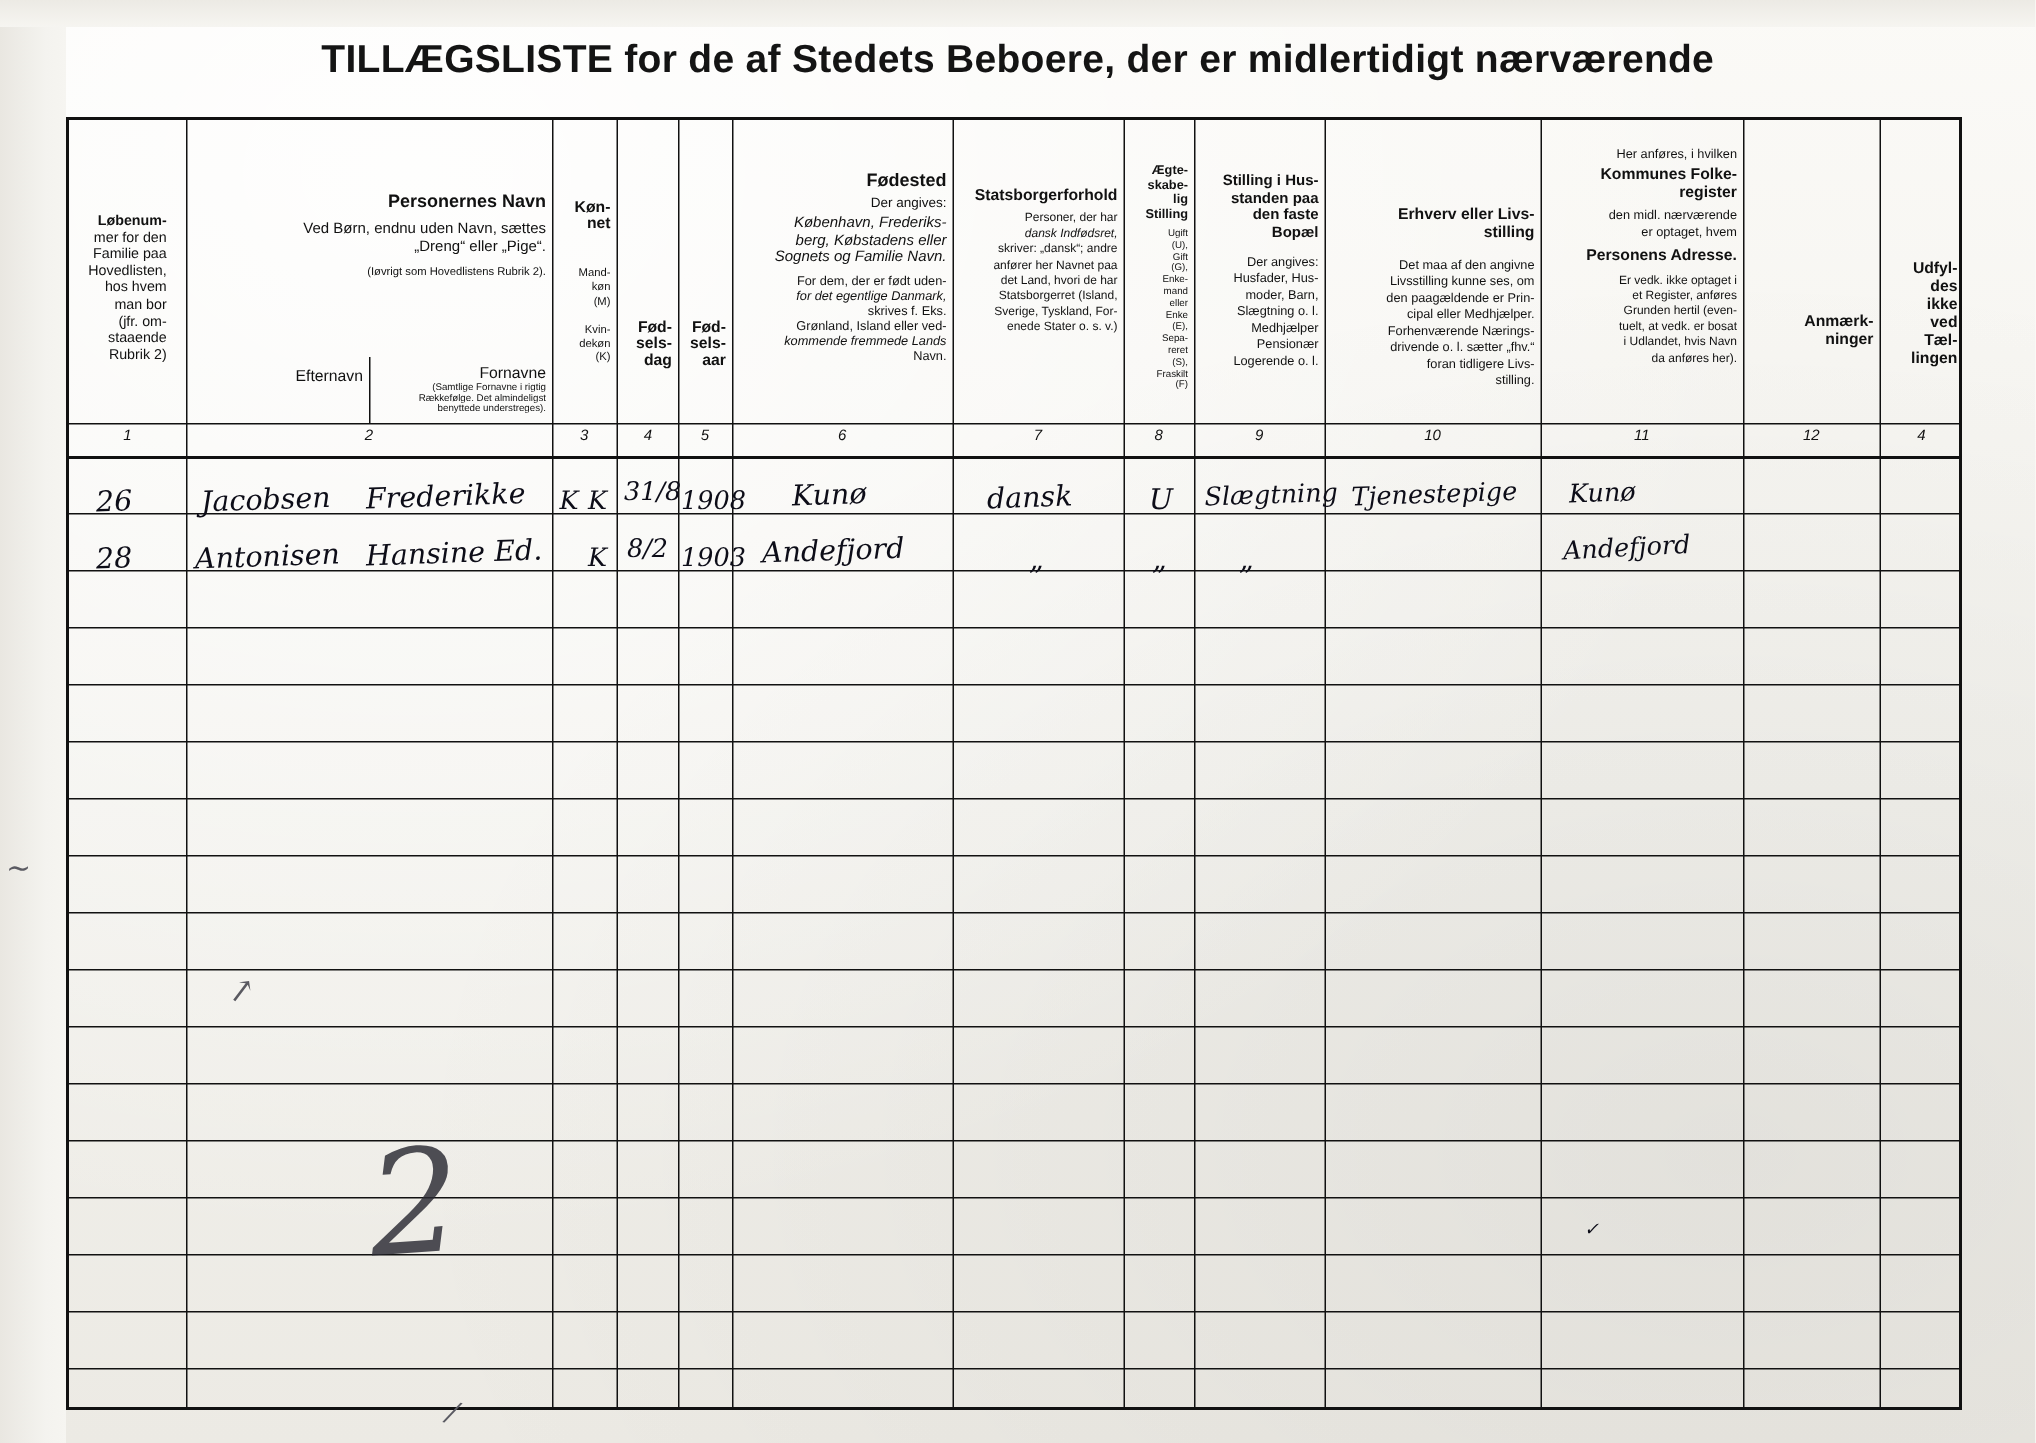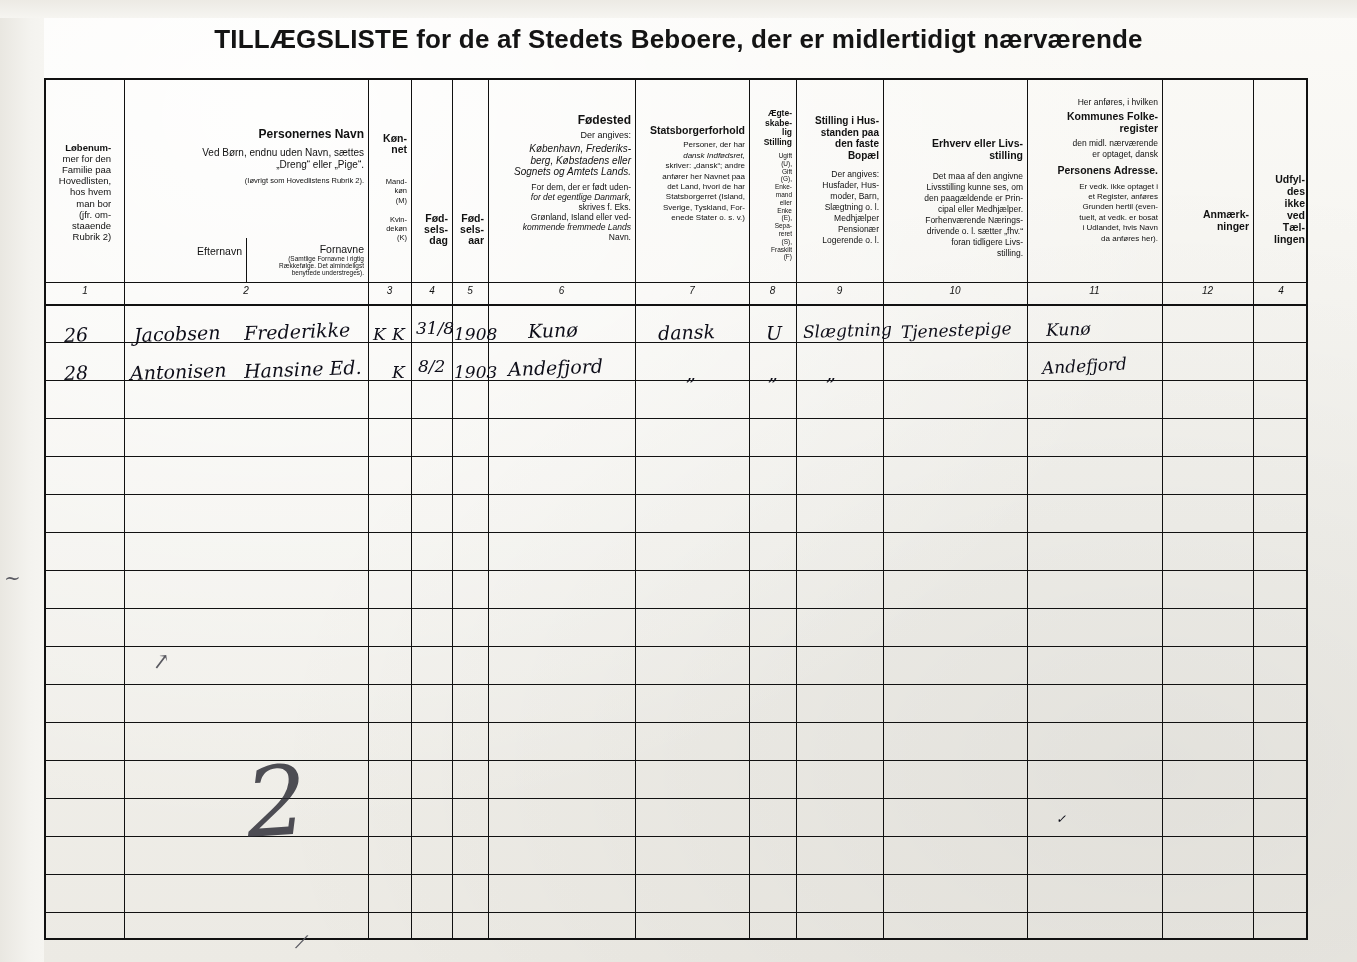--- a/index.html
+++ b/index.html
@@ -221,21 +221,21 @@
 
     <div class="cell hdr" style="left:407px; top:34px; width:34px; height:168px;">
       <div class="mid" style="margin-top:96px; line-height:1.05">Fød-<br>sels-<br>aar</div>
     </div>
 
     <div class="cell hdr" style="left:443px; top:24px; width:145px; height:178px;">
       <div class="big" style="margin-top:6px">Fødested</div>
       <div style="font-size:9px; margin-top:3px">Der angives:</div>
       <div class="it" style="font-size:10px; margin-top:2px">København, Frederiks-</div>
       <div class="it" style="font-size:10px">berg, Købstadens eller</div>
-      <div class="it" style="font-size:10px">Sognets og Amtets Lands.</div>
+      <div class="it" style="font-size:10px">Sognets og Familie Navn.</div>
       <div style="font-size:8.5px; margin-top:4px">For dem, der er født uden-</div>
       <div class="it" style="font-size:8.5px">for det egentlige Danmark,</div>
       <div style="font-size:8.5px">skrives f. Eks.</div>
       <div style="font-size:8.5px">Grønland, Island eller ved-</div>
       <div class="it" style="font-size:8.5px">kommende fremmede Lands</div>
       <div style="font-size:8.5px">Navn.</div>
     </div>
 
     <div class="cell hdr" style="left:590px; top:23px; width:112px; height:162px;">
       <div class="mid" style="margin-top:18px; font-size:10.5px">Statsborgerforhold</div>
@@ -292,21 +292,21 @@
     <div class="cell hdr" style="left:982px; top:12px; width:133px; height:190px;">
       <div style="font-size:8.5px; margin-top:2px; line-height:1.3">
         <div>Her anføres, i hvilken</div>
       </div>
       <div style="font-size:10.5px; font-weight:bold; line-height:1.15; margin-top:2px">
         <div>Kommunes Folke-</div>
         <div>register</div>
       </div>
       <div style="font-size:8.5px; margin-top:4px; line-height:1.3">
         <div>den midl. nærværende</div>
-        <div>er optaget, dansk</div>
+        <div>er optaget, hvem</div>
       </div>
       <div style="font-size:10.5px; font-weight:bold; margin-top:4px">Personens Adresse.</div>
       <div style="font-size:8px; margin-top:5px; line-height:1.3">
         <div>Er vedk. ikke optaget i</div>
         <div>et Register, anføres</div>
         <div>Grunden hertil (even-</div>
         <div>tuelt, at vedk. er bosat</div>
         <div>i Udlandet, hvis Navn</div>
         <div>da anføres her).</div>
       </div>

